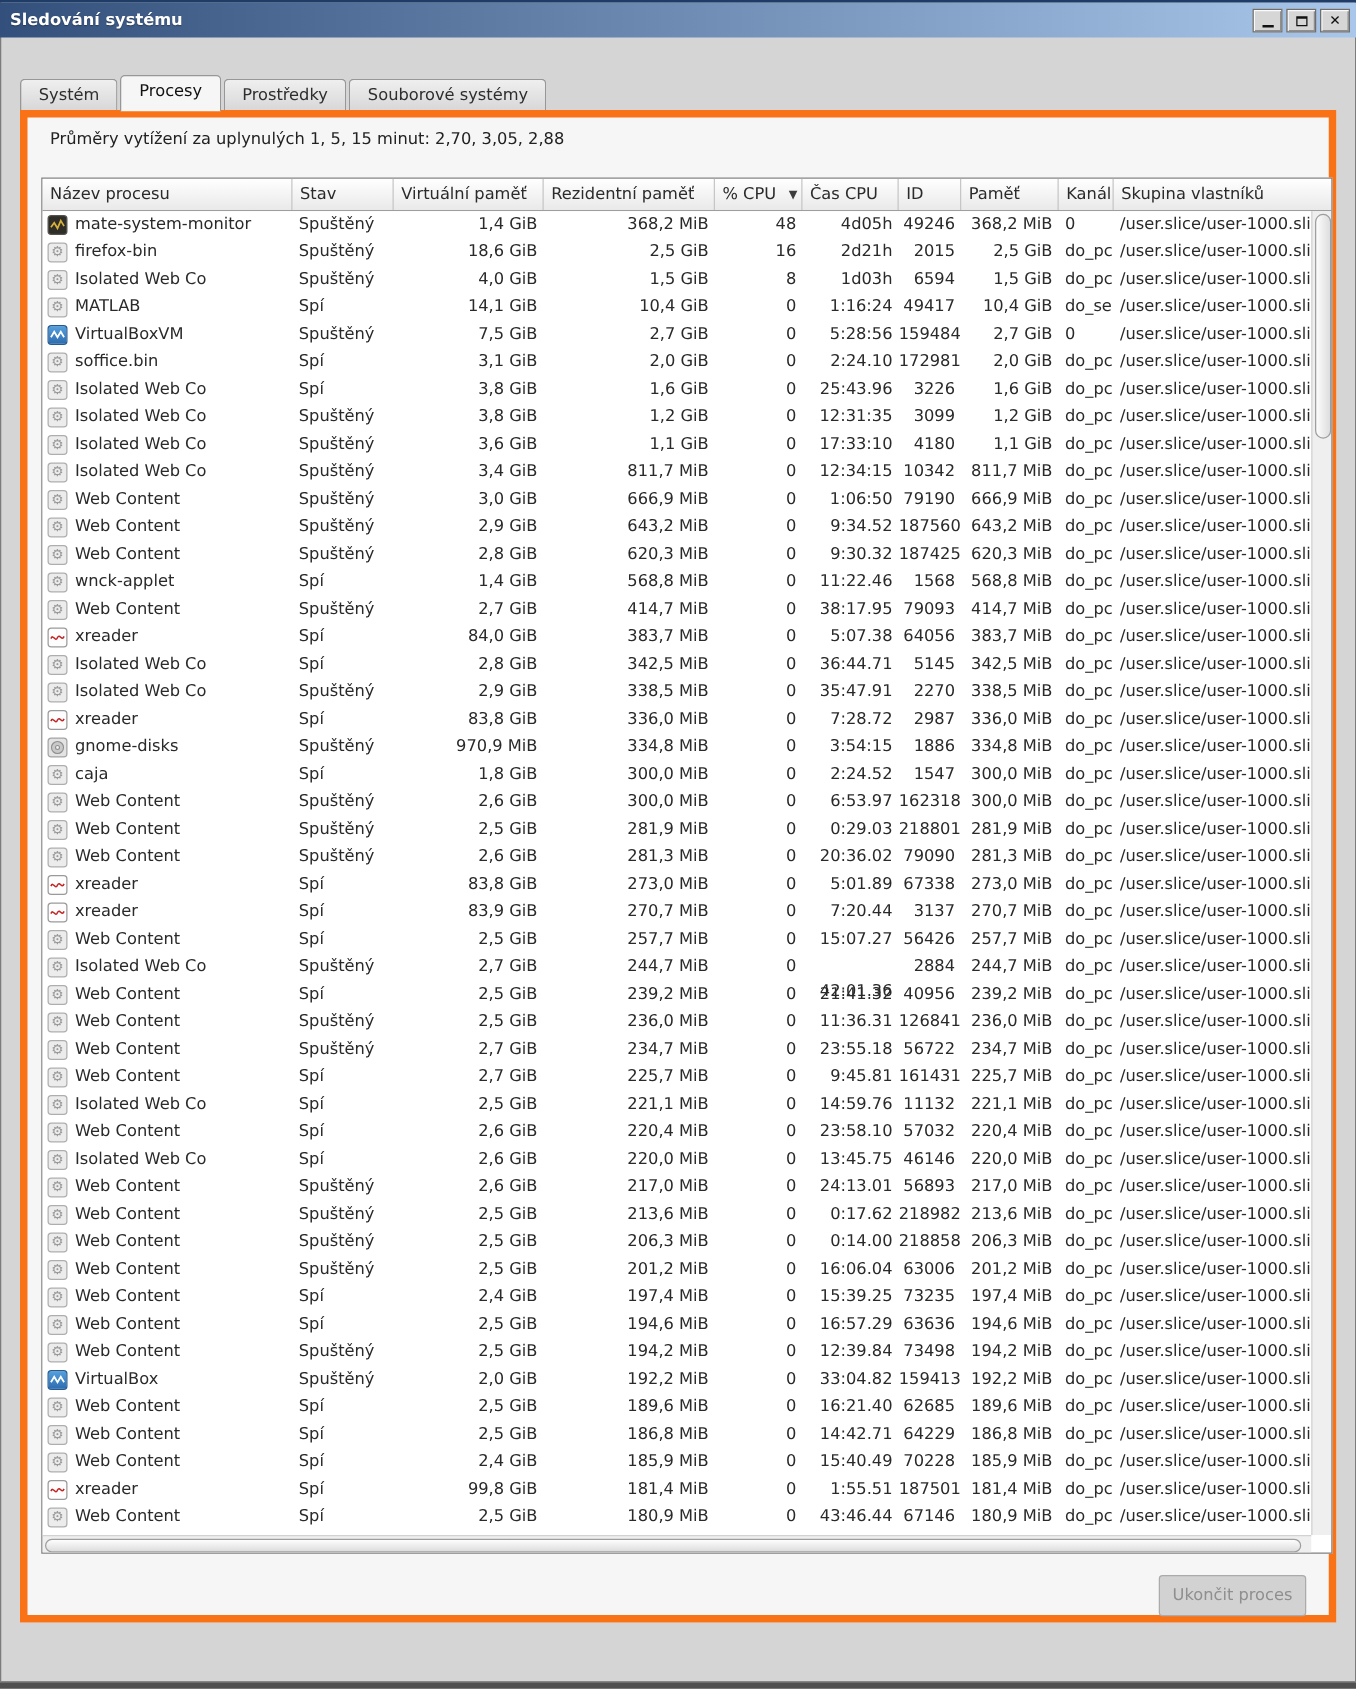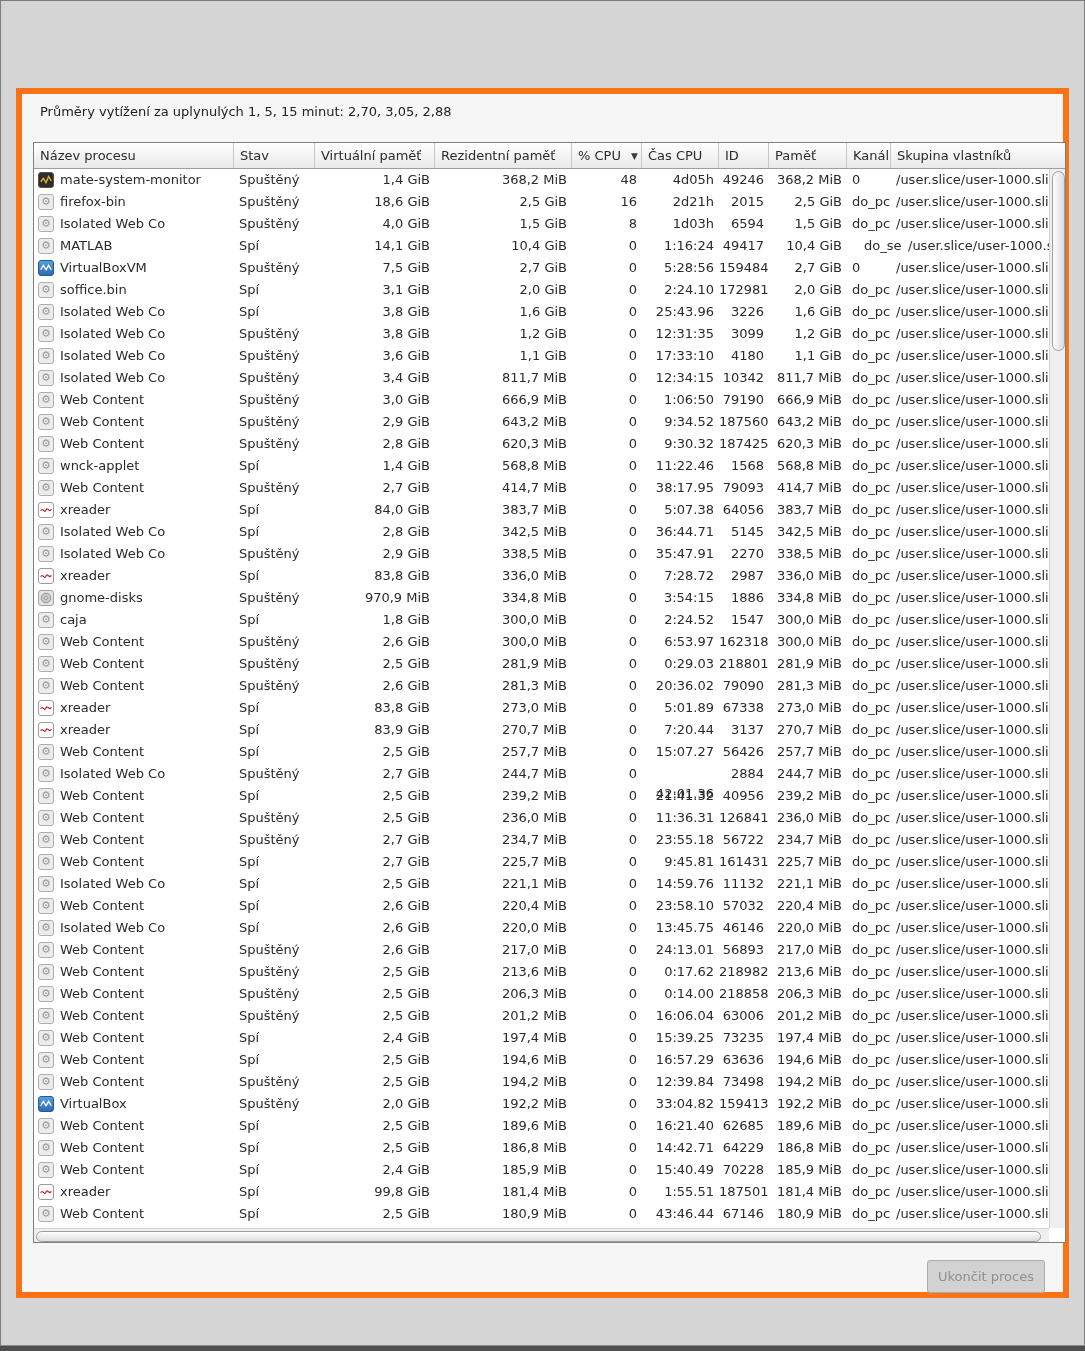--- a/index.html
+++ b/index.html
@@ -87,22 +87,42 @@
     font-family:inherit;cursor:default;}
 
   
   #bottom-strip{position:absolute;left:0;right:0;bottom:0;height:5px;background:#4f4f4f;
     border-top:1px solid #8c8c8c;}
 </style>
 </head>
 <body>
 
 <div id="window">
-
-
+  <div id="titlebar">
+    <span id="title-text">Sledování systému</span>
+    <div id="win-controls">
+        <div class="win-btn">
+          <span class="glyph-min"></span>
+        </div>
+        <div class="win-btn">
+          <span class="glyph-max"></span>
+        </div>
+        <div class="win-btn">
+          <span class="glyph-close">✕</span>
+        </div>
+      </div>
+  </div>
+
+
+  <div id="tabbar">
+      <span class="tab">Systém</span>
+      <span class="tab active">Procesy</span>
+      <span class="tab">Prostředky</span>
+      <span class="tab">Souborové systémy</span>
+    </div>
 
   <div id="page">
     <div id="loadavg">Průměry vytížení za uplynulých 1, 5, 15 minut: 2,70, 3,05, 2,88</div>
 
     <div id="table">
       <div id="thead">
           <span class="hcell" style="width: 200px;">
             <span>Název procesu</span>
           </span>
           <span class="hcell" style="width: 81px;">
@@ -189,21 +209,21 @@
               <span class="picon picon-gear">⚙</span>
               <span>MATLAB</span>
             </span>
             <span class="cell l" style="width: 81px;">Spí</span>
             <span class="cell r" style="width: 120px;">14,1 GiB</span>
             <span class="cell r" style="width: 137px;">10,4 GiB</span>
             <span class="cell r" style="width: 70px;">0</span>
             <span class="cell r" style="width: 77px;">1:16:24</span>
             <span class="cell r" style="width: 50px;">49417</span>
             <span class="cell r" style="width: 78px;">10,4 GiB</span>
-            <span class="cell l" style="width: 44px; margin-left: 12px;">do_se</span>
+            <span class="cell l" style="width: 44px;">do_se</span>
             <span class="cell owner l">/user.slice/user-1000.slic</span>
           </div>
           <div class="row">
             <span class="cell name" style="width: 200px;">
               <span class="picon picon-vbox">
                 <svg width="14" height="14" viewBox="0 0 16 16">
                   <polyline points="2,10 5,5 8,10 11,5 14,10" fill="none" stroke="#ffffff" stroke-width="1.6"></polyline>
                 </svg>
               </span>
               <span>VirtualBoxVM</span>

